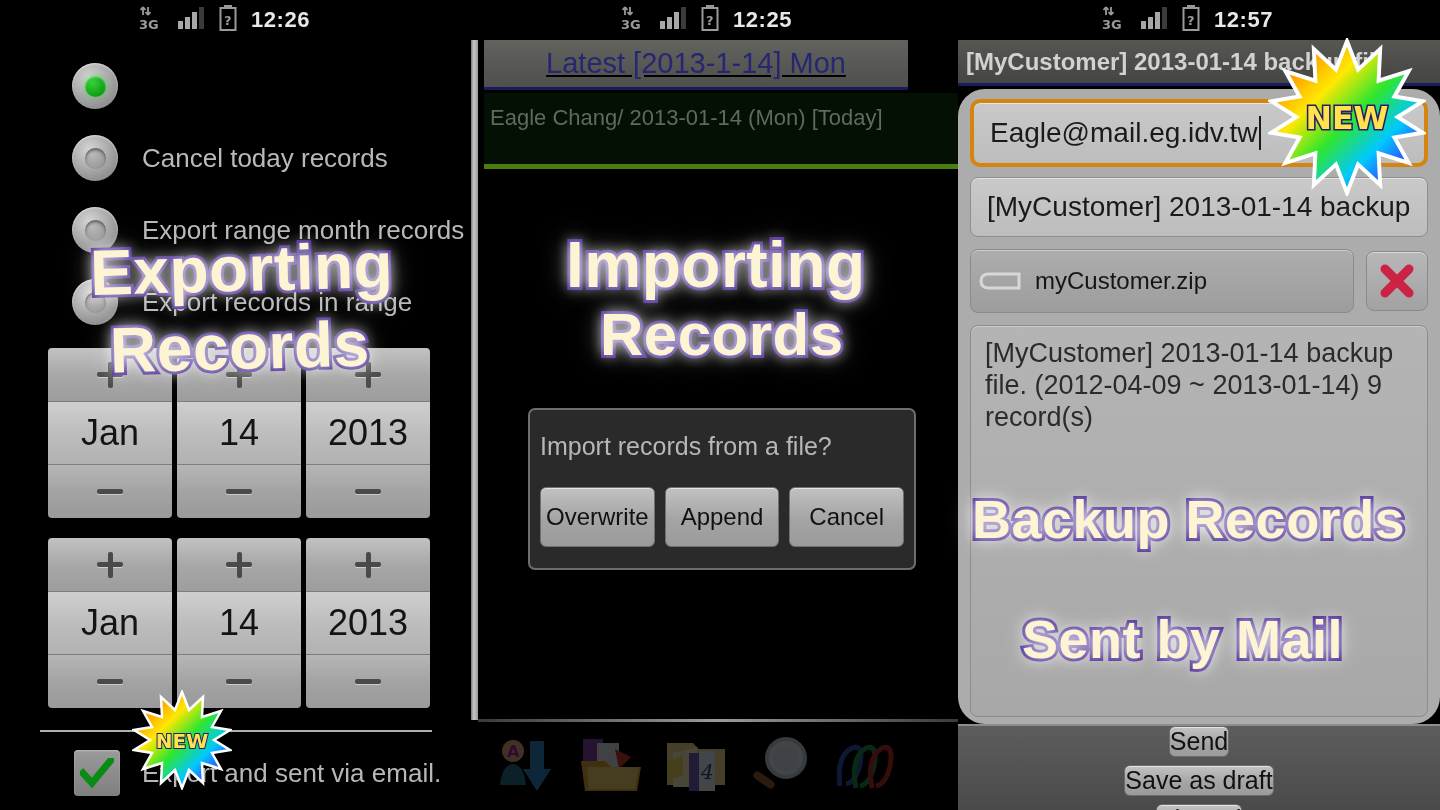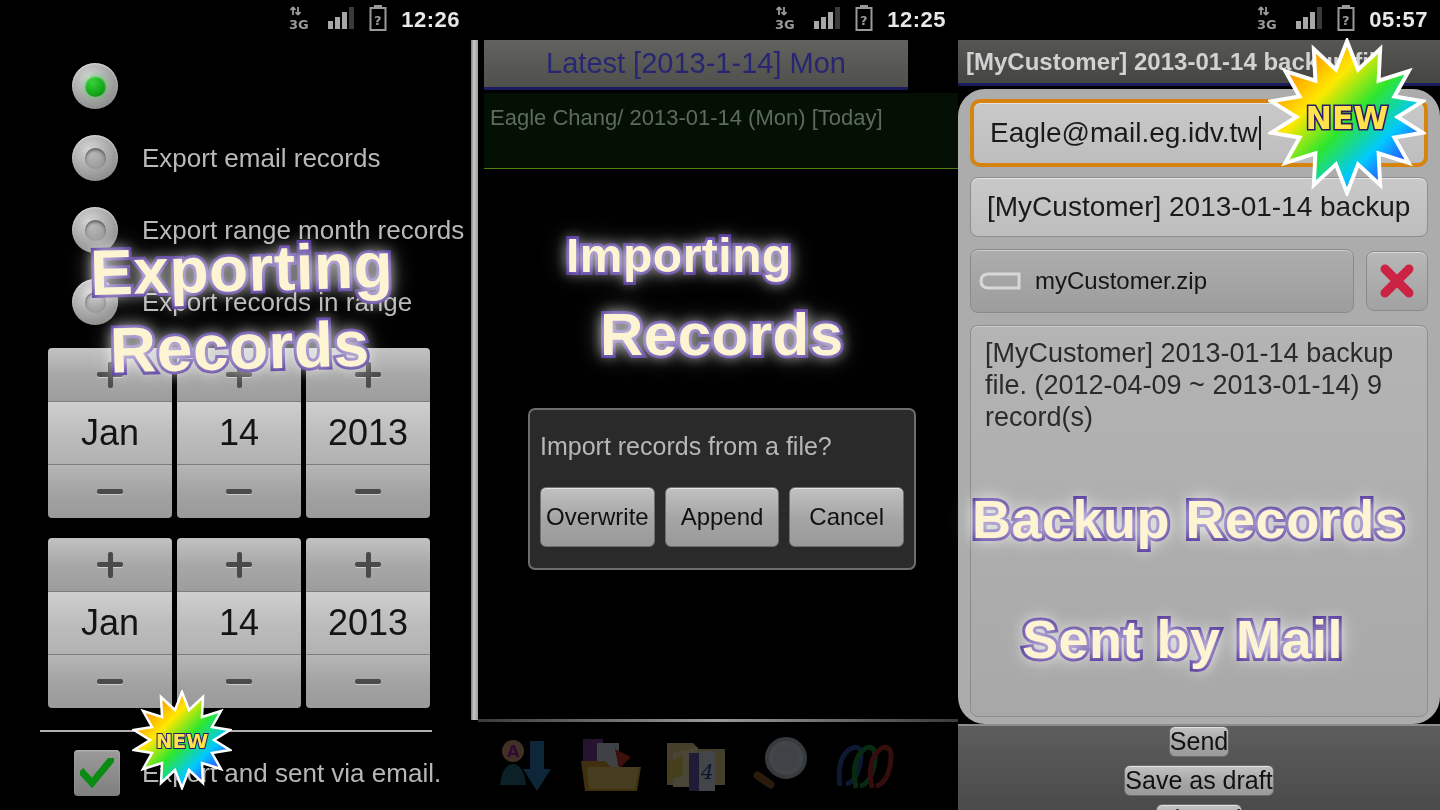--- a/index.html
+++ b/index.html
@@ -11,22 +11,22 @@
   
   .panel { position:absolute; top:0; height:810px; overflow:hidden; }
   #panel-left   { left:0;    width:472px; background:#000; }
   #panel-mid    { left:478px; width:480px; background:#000; }
   #panel-right  { left:958px; width:482px; background:#000; }
 
   .separator-bar { position:absolute; left:471px; top:40px; width:7px; height:680px;
                    background:linear-gradient(90deg,#7a7a7a,#c8c8c8 40%,#9a9a9a); }
 
   
-  .statusbar { position:absolute; top:0; left:0; right:0; height:40px; background:#000;
-               display:flex; align-items:center; justify-content:flex-end; padding-right:12px; gap:13px; }
+  .statusbar { position:absolute; top:0; left:0; right:12px; height:40px; background:#000;
+               display:flex; align-items:center; justify-content:center; padding-right:12px; gap:13px; }
   .st-ico { display:block; }
   .st-time { color:#e8e8e8; font-size:22px; font-weight:bold; letter-spacing:0.5px; }
 
   
   .radio-row { position:absolute; left:0; width:100%; height:72px; display:flex; align-items:center; padding-left:72px; }
   .radio { width:46px; height:46px; border-radius:50%; flex:0 0 auto; margin-right:24px;
            background:radial-gradient(circle at 38% 32%, #d6d6d6, #9a9a9a 62%, #7c7c7c 100%);
            box-shadow:inset 0 1px 2px rgba(255,255,255,.6), 0 1px 2px rgba(0,0,0,.8);
            display:flex; align-items:center; justify-content:center; }
   .radio i { width:21px; height:21px; border-radius:50%; display:block;
@@ -61,24 +61,24 @@
           background:linear-gradient(180deg,#9a9a9a,#7f7f7f);
           box-shadow:inset 0 1px 2px rgba(255,255,255,.35), 0 1px 2px rgba(0,0,0,.8);
           display:flex; align-items:center; justify-content:center; }
   .cbox svg { display:block; }
   .cbox-label { color:#b7b7b7; font-size:26px; }
 
   
   .mid-titlebar { position:absolute; left:6px; top:40px; width:424px; height:50px;
                   background:linear-gradient(180deg,#62625f,#4f4f4c);
                   border-bottom:3px solid #1a1a5e;
-                  display:flex; align-items:center; justify-content:center; }
+                  display:flex; align-items:center; justify-content:center;text-decoration:underline; }
   .mid-title { color:#262673; font-size:29px; }
   .mid-row { position:absolute; left:6px; top:93px; width:516px; height:76px;
-             background:#041004; border-bottom:1px solid #4d7c0f; padding:12px 22px 0 6px; }
+             background:#041004; border-bottom:5px solid #4d7c0f; padding:12px 22px 0 6px; }
   .mid-row-text { color:#5d6b5d; font-size:22px; }
 
   .mid-botbar { position:absolute; left:0; bottom:88px; width:480px; height:3px;
                 background:linear-gradient(90deg,#3a3a3a,#9a9a9a,#3a3a3a); }
   .mid-toolbar { position:absolute; left:0; bottom:0; width:480px; height:88px;
                  display:flex; align-items:center; padding-left:10px; gap:4px; }
   .tb-icon { width:80px; height:74px; display:flex; align-items:center; justify-content:center;
              opacity:.30; }
 
   
@@ -135,21 +135,21 @@
              color:#111; font-size:25px; }
 
   
   .caption { position:absolute; color:#fdf4d4; font-weight:bold; white-space:nowrap;
              pointer-events:none; letter-spacing:0.5px; }
   .cap-stroke { -webkit-text-stroke:6px #3b1b8f; paint-order:stroke fill;
                 text-shadow:0 0 14px rgba(255,255,255,.95), 0 0 26px rgba(255,255,255,.55); }
 
   #cap-export-1 { left:90px; top:232px;  font-size:64px; transform:rotate(-1.5deg); }
   #cap-export-2 { left:110px; top:310px; font-size:64px; transform:rotate(-1.5deg); }
-  #cap-import-1 { left:566px; top:228px; font-size:48px; }
+  #cap-import-1 { left:566px; top:228px; font-size:64px; }
   #cap-import-2 { left:600px; top:300px; font-size:60px; }
   #cap-backup-1 { left:972px;  top:488px; font-size:54px; }
   #cap-backup-2 { left:1022px; top:564px; font-size:54px;margin-top:44px; }
 
   
   .newstar { position:absolute; pointer-events:none; }
   #newstar-left  { left:132px;  top:690px;  width:100px; height:100px; }
   #newstar-right { left:1268px; top:38px;   width:158px; height:158px; }
 </style>
 </head>
@@ -189,21 +189,21 @@
 
     <div class="radio-row" style="top:50px">
       <span class="radio on">
           <i></i>
         </span>
     </div>
     <div class="radio-row" style="top:122px">
       <span class="radio">
           <i></i>
         </span>
-      <span class="radio-label">Export email records</span>
+      <span class="radio-label">Cancel today records</span>
     </div>
     <div class="radio-row" style="top:194px">
       <span class="radio">
           <i></i>
         </span>
       <span class="radio-label">Export range month records</span>
     </div>
     <div class="radio-row" style="top:266px">
       <span class="radio">
           <i></i>
@@ -396,21 +396,21 @@
           <rect x="22" y="1" width="5" height="22" fill="#3a3a3a"></rect>
         </svg>
       </span>
       <span class="st-ico">
         <svg width="20" height="26" viewBox="0 0 20 26">
           <rect x="6" y="0" width="8" height="3" fill="#9a9a9a"></rect>
           <rect x="2.5" y="3" width="15" height="22" fill="none" stroke="#9a9a9a" stroke-width="2"></rect>
           <text x="6" y="20" font-family="DejaVu Sans" font-size="13" font-weight="bold" fill="#9a9a9a">?</text>
         </svg>
       </span>
-      <span class="st-time">05:57</span>
+      <span class="st-time">12:57</span>
     </div>
 
     <div class="rt-titlebar">
       <span class="rt-title">[MyCustomer] 2013-01-14 backup fil</span>
     </div>
 
     <div class="rt-body">
 
       <div class="rt-field focus">
         <span class="rt-fieldtext" placeholder="To">Eagle@mail.eg.idv.tw</span>

